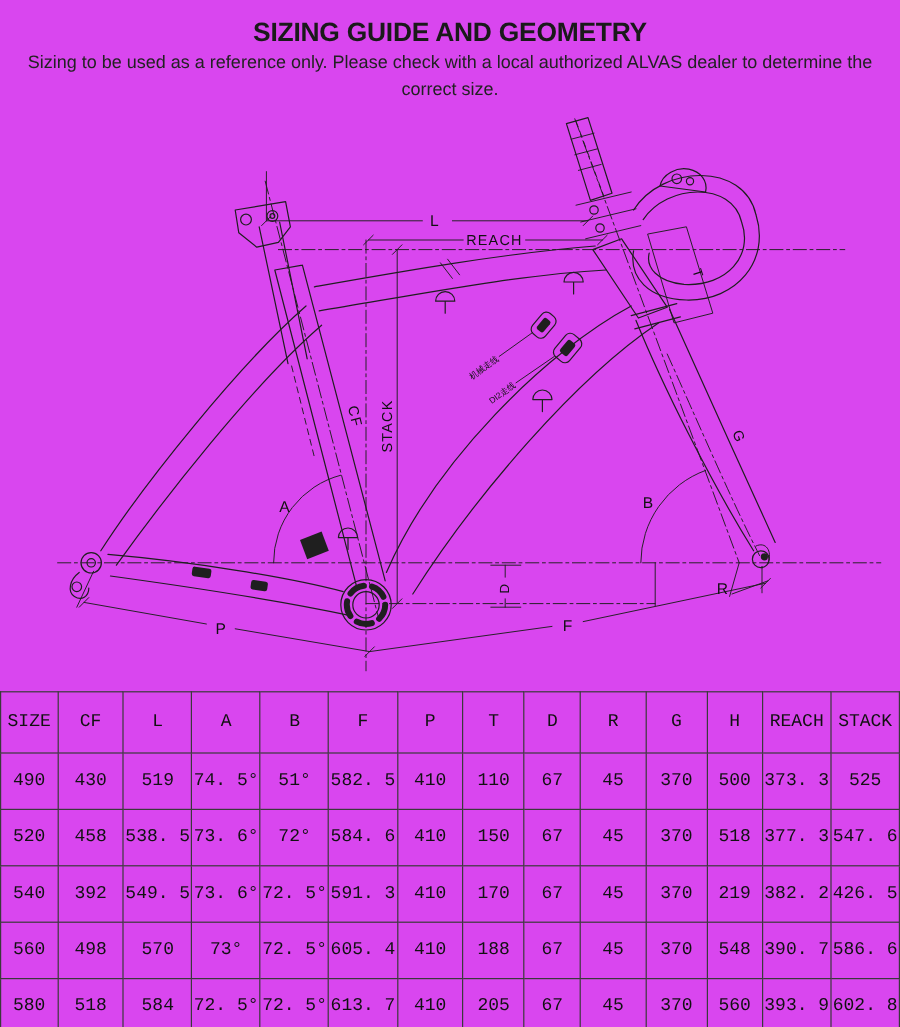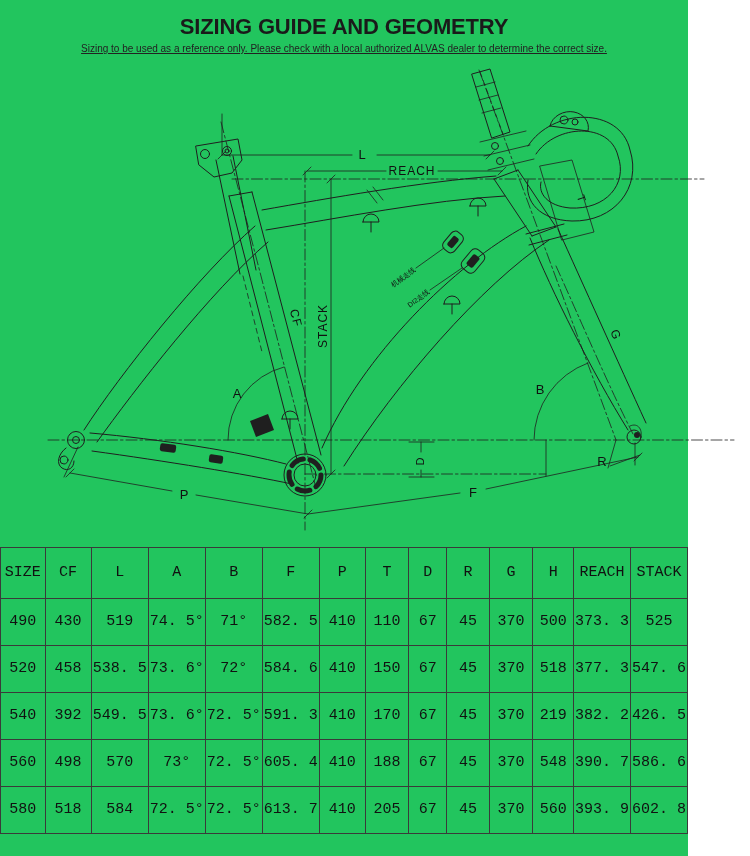--- a/index.html
+++ b/index.html
@@ -1,21 +1,21 @@
 <!DOCTYPE html>
 <html><head>
 <meta charset="utf-8">
 <style>
   html,body{margin:0;padding:0;background:#ffffff;}
   body{width:750px;height:856px;overflow:hidden;font-family:"Liberation Sans",sans-serif;color:#111;}
-  .page{width:688px;height:856px;position:relative;background:#22c55e;}
+  .page{width:750px;height:856px;position:relative;background:#d946ef;}
   header{text-align:center;padding-top:14px;}
   h1{margin:0;font-size:22px;font-weight:700;letter-spacing:-0.2px;color:#1a1a1a;
      font-family:"Liberation Sans",sans-serif;}
-  .sub{margin:2px 0 0 0;font-size:10px;line-height:1.45;color:#222;text-decoration:underline;}
+  .sub{margin:2px 0 0 0;font-size:15px;line-height:1.45;color:#222;}
   .diagram{width:750px;height:482px;margin-top:2px;}
   svg{display:block;}
   .ln{fill:none;stroke:#1f1f1f;stroke-width:1;stroke-linecap:round;stroke-linejoin:round;}
   .thin{stroke-width:0.8;}
   .dd{stroke-dasharray:11 3 2.5 3;}
   .dsh{stroke-dasharray:5 4;}
   .blob{fill:#1f1f1f;stroke:none;}
   text.dim{font-family:"Liberation Sans",sans-serif;font-size:13px;fill:#111;}
   text.dims{font-family:"Liberation Sans",sans-serif;font-size:12px;fill:#111;letter-spacing:1px;}
   text.tiny{font-family:"Liberation Sans",sans-serif;font-size:7px;fill:#111;}
@@ -198,21 +198,21 @@
           <th>REACH</th>
           <th>STACK</th>
         </tr>
       </thead>
       <tbody>
         <tr>
           <td>490</td>
           <td>430</td>
           <td>519</td>
           <td>74. 5°</td>
-          <td>71°</td>
+          <td>51°</td>
           <td>582. 5</td>
           <td>410</td>
           <td>110</td>
           <td>67</td>
           <td>45</td>
           <td>370</td>
           <td>500</td>
           <td>373. 3</td>
           <td>525</td>
         </tr>

